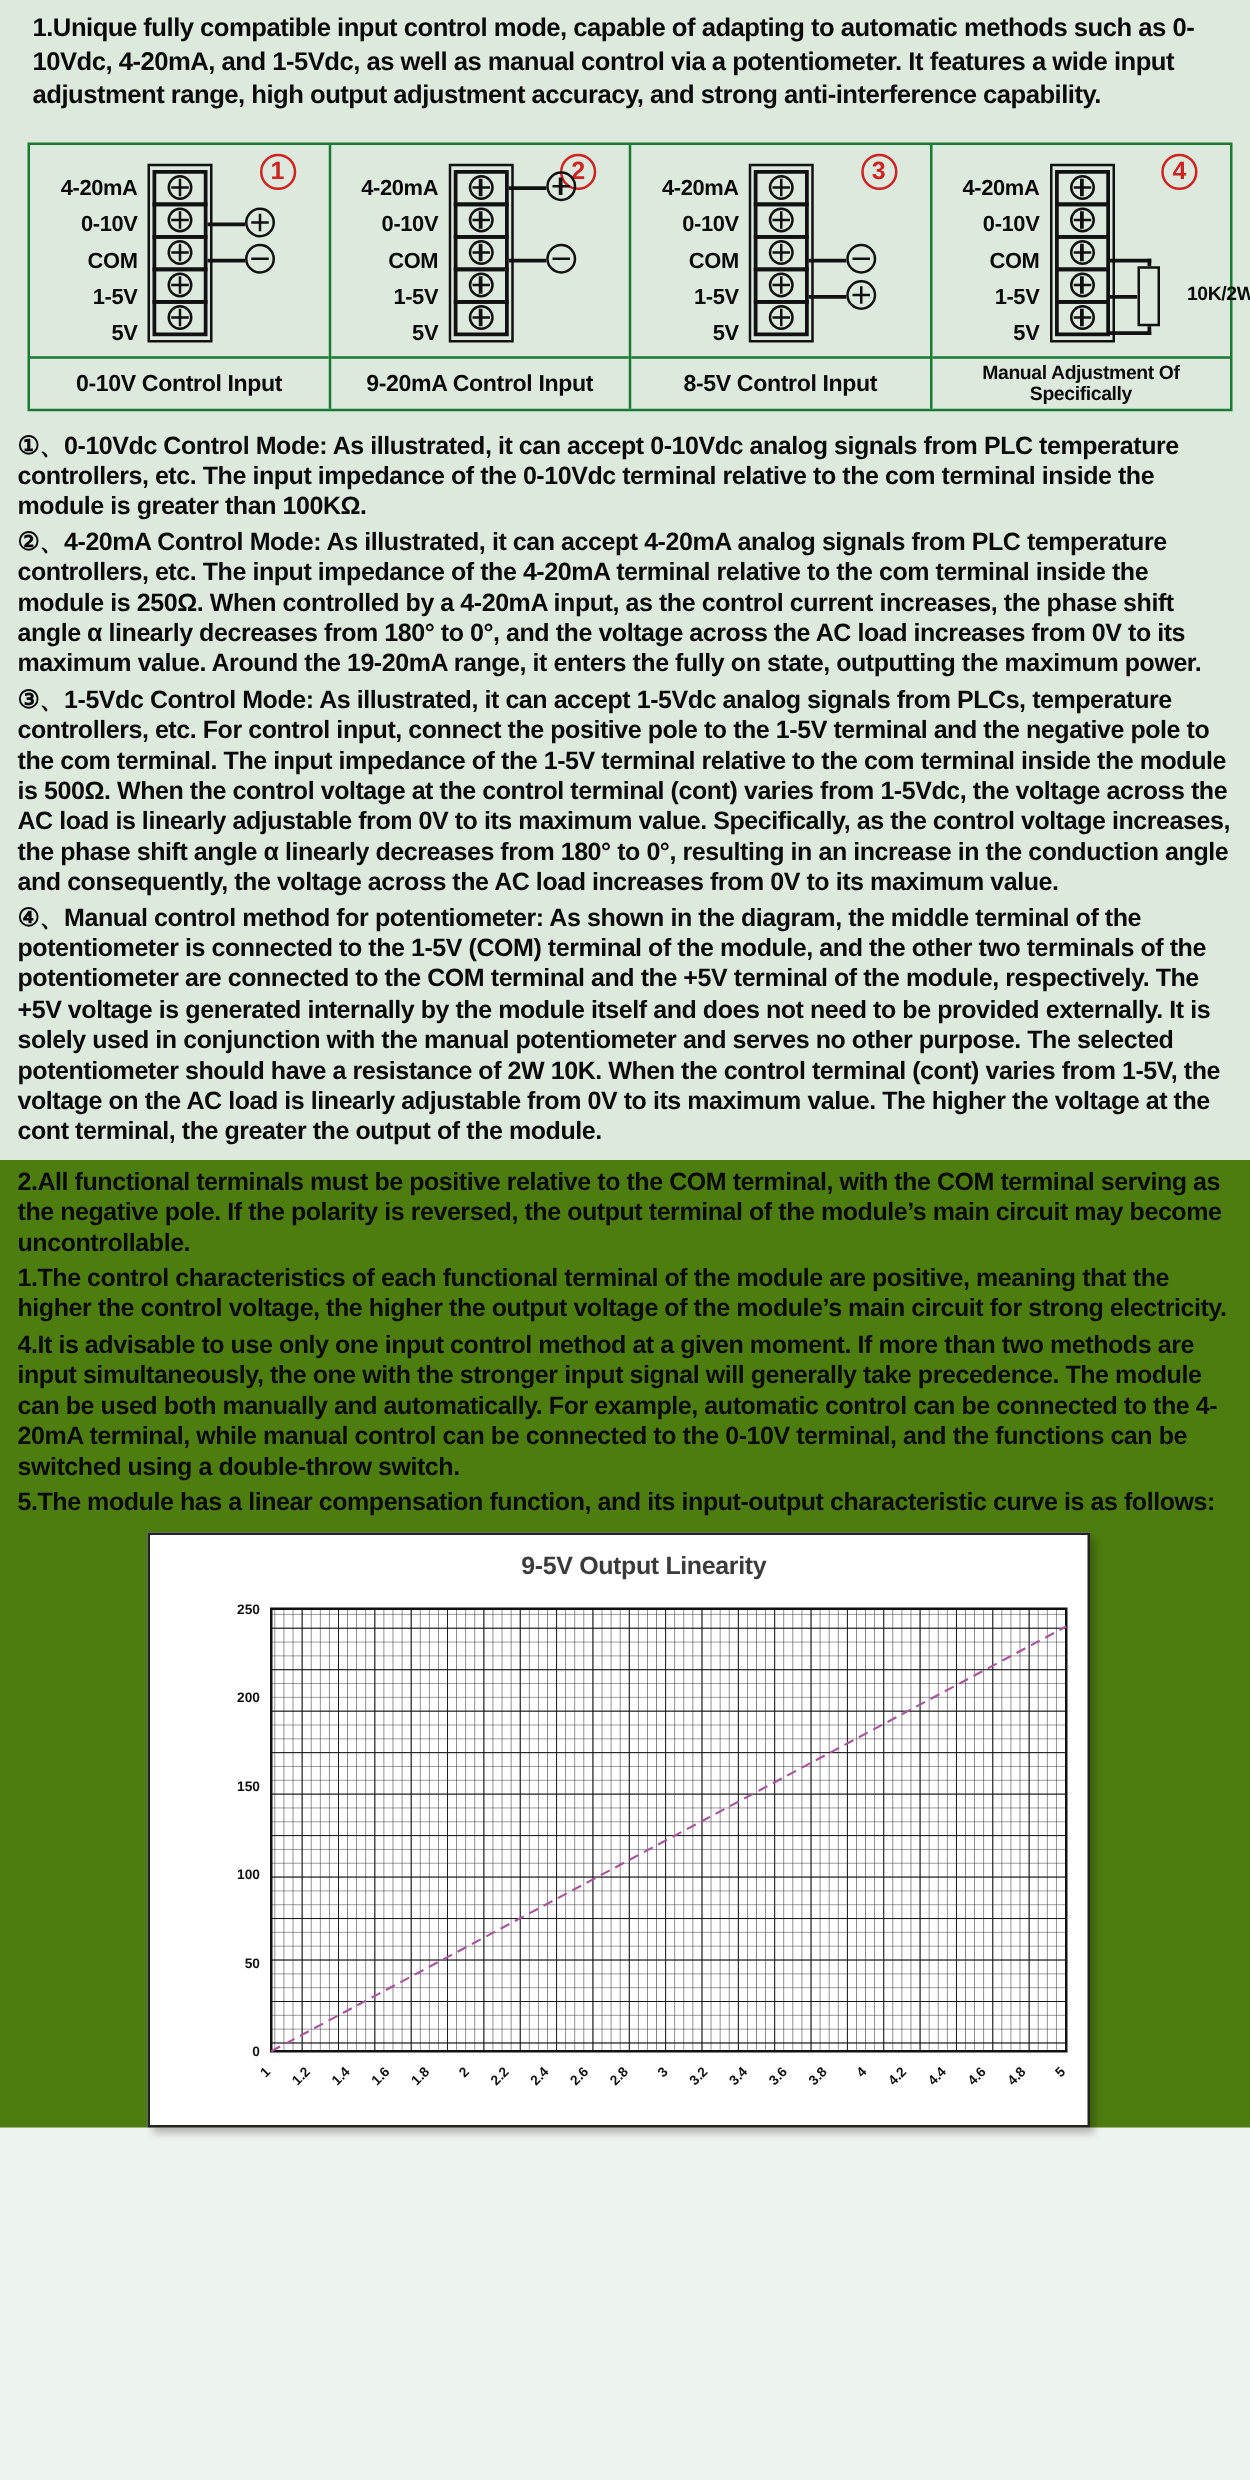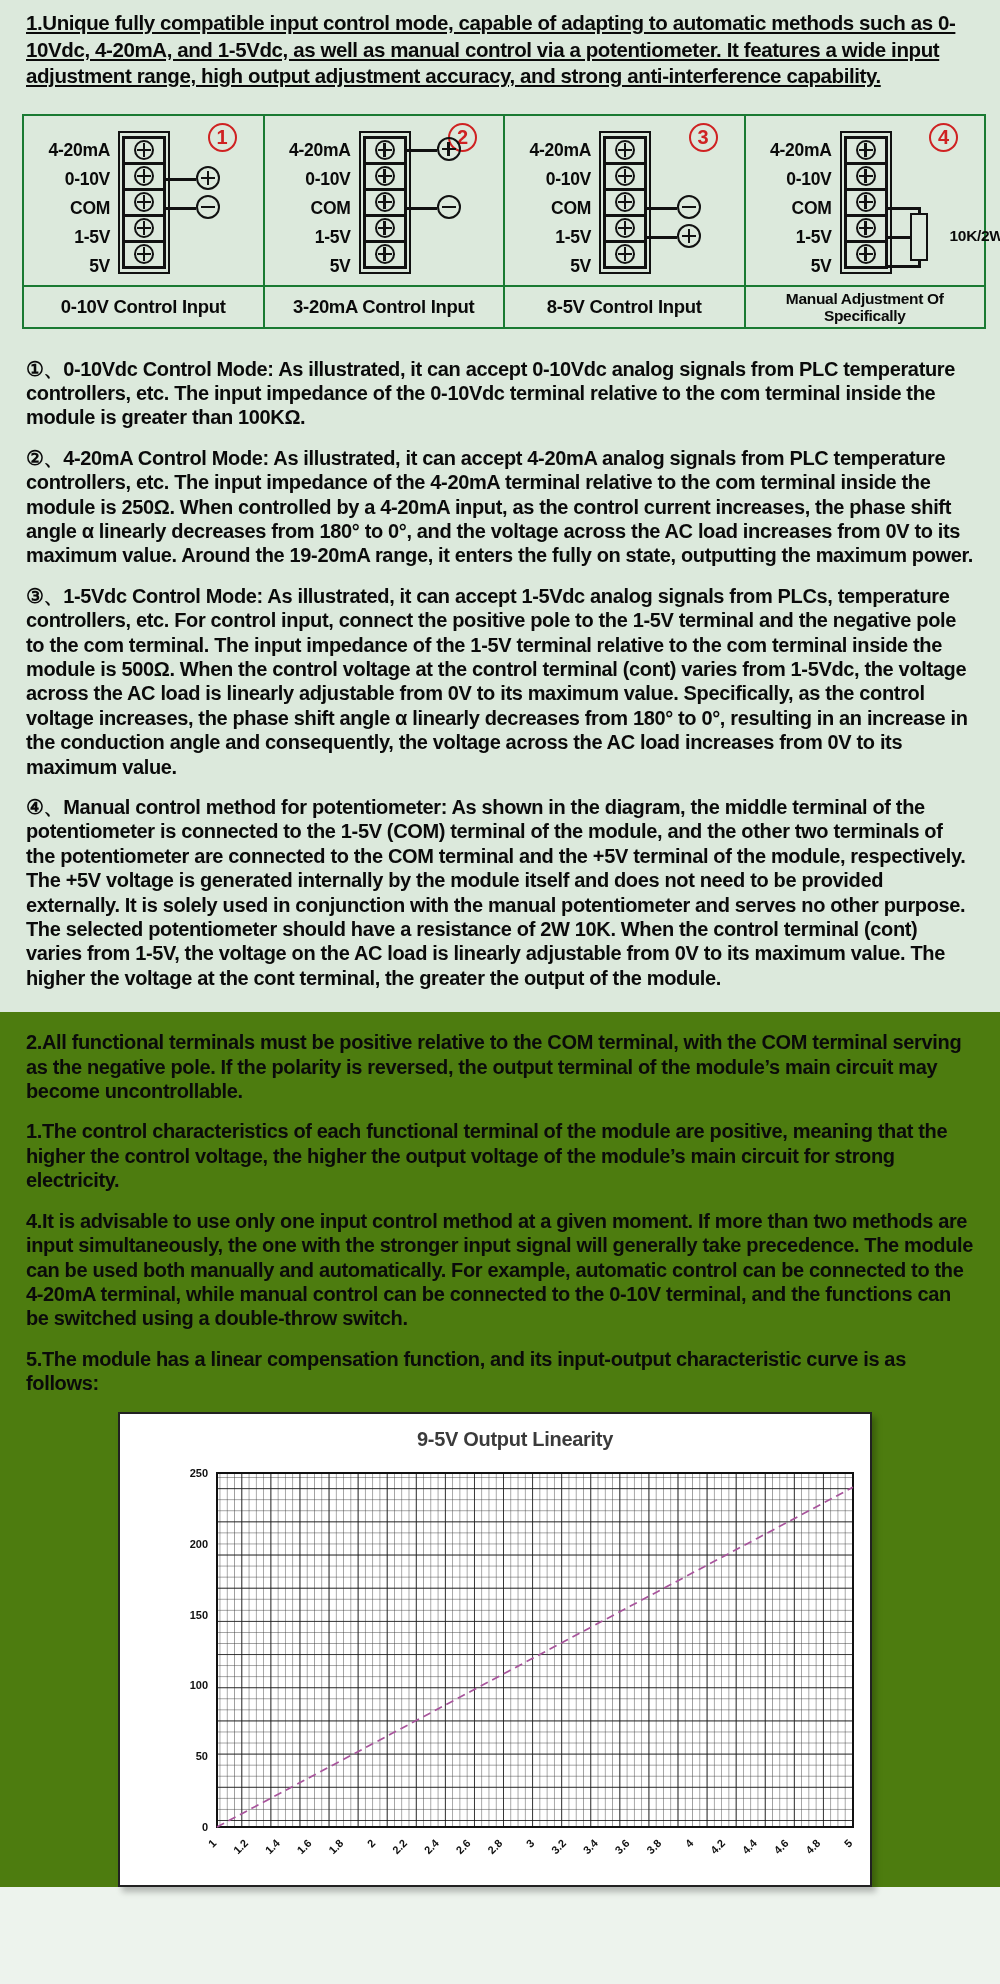--- a/index.html
+++ b/index.html
@@ -6,21 +6,21 @@
   body{
     width:1000px;height:1984px;overflow:hidden;
     font-family:"Liberation Sans",sans-serif;
     color:#0a0a0a;background:#edf3ed;
   }
   .sec-top{background:#dce9dc;padding-bottom:6px;}
   .sec-bottom{background:#4d7c0f;}
   
   .intro{
     padding:10px 14px 0 26px;
-    font-size:20.5px;font-weight:bold;line-height:26.5px;letter-spacing:-0.4px;text-decoration:underline;
+    font-size:20.5px;font-weight:bold;line-height:26.5px;letter-spacing:-0.4px;
   }
   
   .diagbox{
     margin:24px 12px 0 22px;width:964px;
     border:2px solid #1a7a33;display:flex;box-sizing:border-box;
     height:215px;
   }
   .panel{position:relative;flex:1;border-right:2px solid #1a7a33;}
   .panel:last-child{border-right:none;}
   .cnum{
@@ -58,21 +58,21 @@
   .resistor{position:absolute;width:18px;height:48px;border:2.5px solid #111;background:#dce9dc;box-sizing:border-box;}
   .rlabel{position:absolute;font-size:15.5px;font-weight:bold;letter-spacing:-0.3px;white-space:nowrap;margin-left:16px;}
   .pcaption{
     position:absolute;left:0;right:0;bottom:0;height:40px;border-top:2px solid #1a7a33;
     display:flex;align-items:center;justify-content:center;
     font-size:18.5px;font-weight:bold;letter-spacing:-0.3px;text-align:center;
   }
   .pcaption.two{flex-direction:column;font-size:15.5px;line-height:17px;justify-content:center;}
   
   .paras{padding:12px 8px 0 10px;}
-  .paras p{margin:16px;font-size:20px;font-weight:bold;line-height:24.4px;letter-spacing:-0.35px;}
+  .paras p{margin:4px;font-size:20px;font-weight:bold;line-height:24.4px;letter-spacing:-0.35px;}
   .sec-bottom .paras{padding-top:2px;}
   
   .chartbox{
     margin:12px 0 0 118px;width:754px;background:#ffffff;
     border:2px solid #222;box-sizing:border-box;
     box-shadow:4px 5px 6px rgba(0,0,0,0.25);
     padding:6px 5px 8px 5px;
   }
   .ctitle{
     text-align:center;font-size:20px;font-weight:bold;color:#3b3b3b;
@@ -146,21 +146,21 @@
             </div>
           <div class="tcell">
               <span class="screw"></span>
             </div>
         </div>
         <div class="wire" style="top:13px;left:142px;width:30px"></div>
         <div class="term plus" style="top:1.5px;left:172px"></div>
         <div class="wire" style="top:71px;left:142px;width:30px"></div>
         <div class="term minus" style="top:59.5px;left:172px"></div>
       </div>
-      <div class="pcaption">3-20mA Control Input</div>
+      <div class="pcaption">9-20mA Control Input</div>
     </div>
 
     <div class="panel">
       <div class="cnum">3</div>
       <div class="tarea">
         <div class="tlabel" style="top:0px">4-20mA</div>
         <div class="tlabel" style="top:29px">0-10V</div>
         <div class="tlabel" style="top:58px">COM</div>
         <div class="tlabel" style="top:87px">1-5V</div>
         <div class="tlabel" style="top:116px">5V</div>

